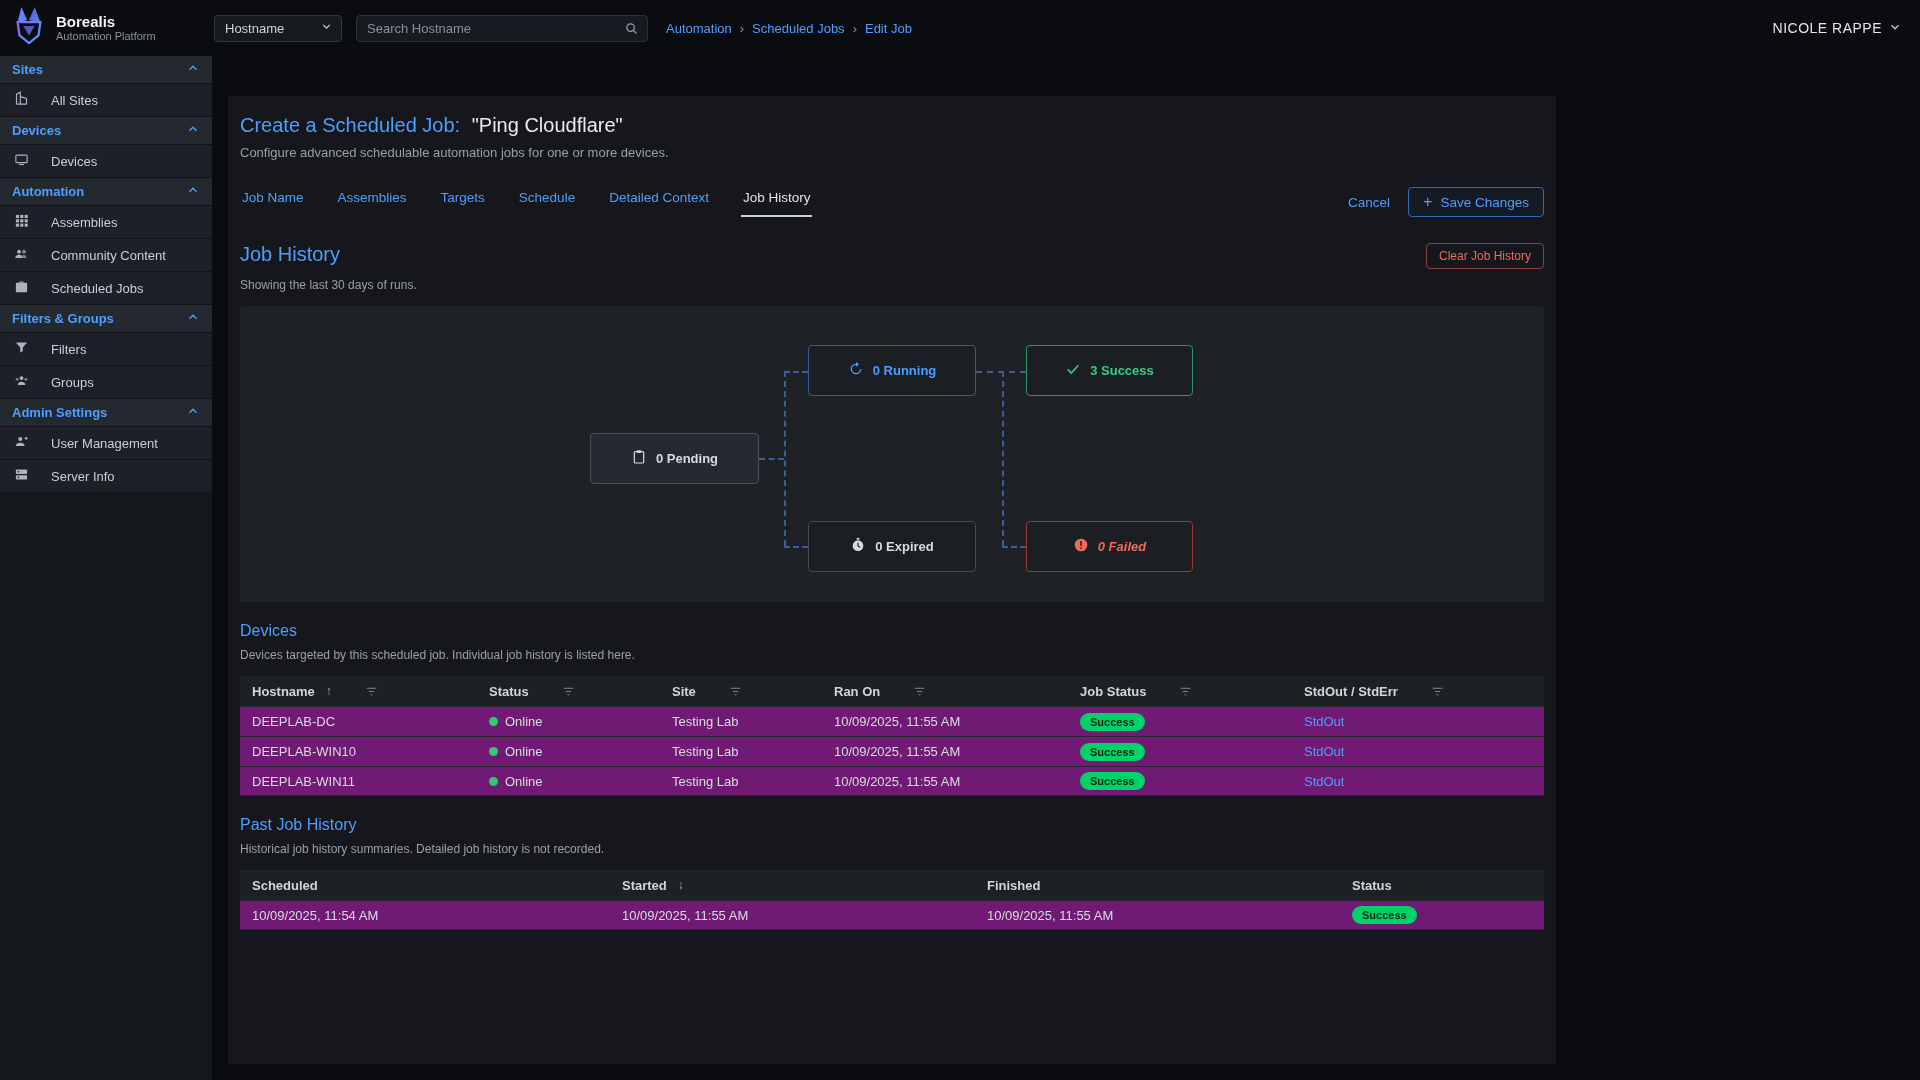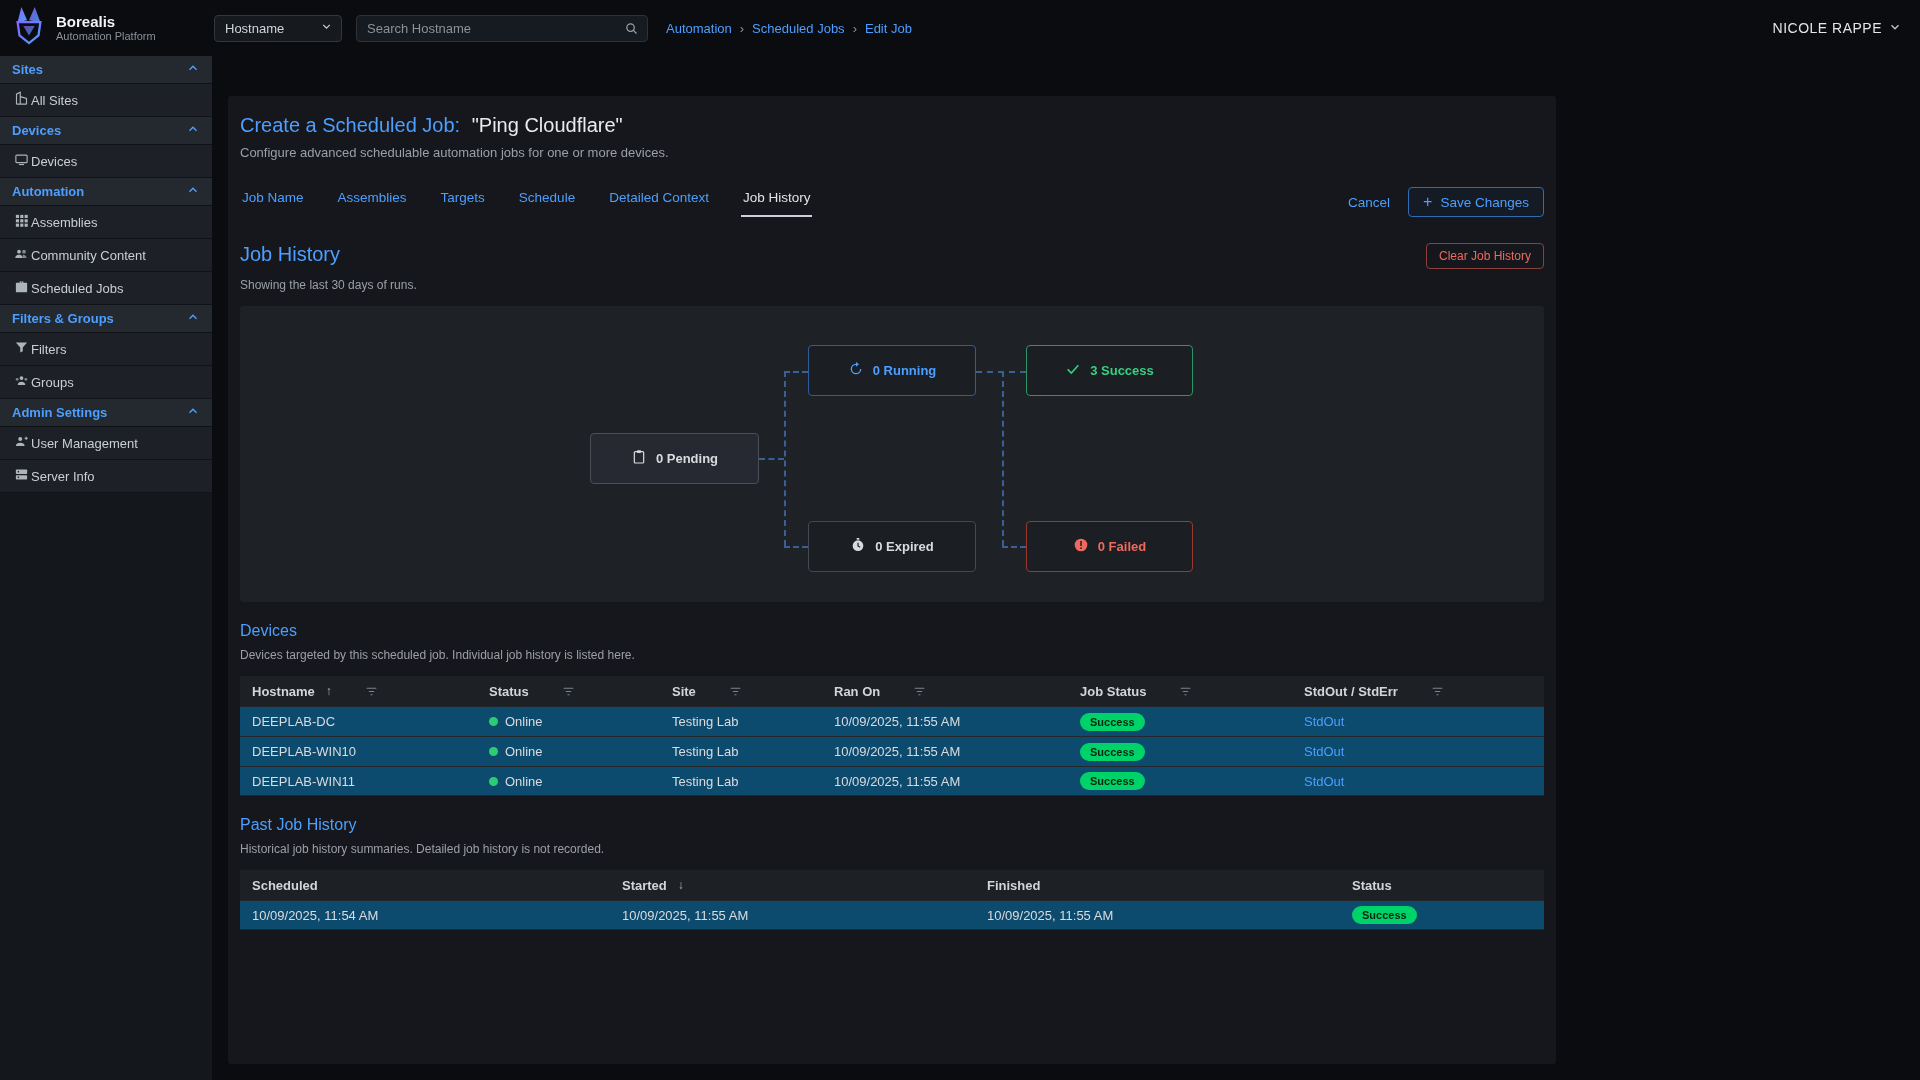--- a/index.html
+++ b/index.html
@@ -9,21 +9,21 @@
 
   
   .sidebar { width:212px; flex:0 0 212px; background:#14171c; display:flex; flex-direction:column; }
   .logo-row { height:56px; display:flex; align-items:center; gap:8px; padding:0 10px; background:#0a0c10; }
   .brand-name { font-size:15px; font-weight:bold; color:#f2f4f6; line-height:1.1; }
   .brand-sub { font-size:11px; color:#8b9199; }
   .menu { display:flex; flex-direction:column; }
   .menu-header { height:28px; background:#242930; color:#4d9fff; font-size:13px; font-weight:bold;
     display:flex; align-items:center; justify-content:space-between; padding:0 12px; border-bottom:1px solid #0e1115; cursor:pointer; }
   .menu-item { height:33px; background:#1d2127; color:#c9ced4; font-size:13px;
-    display:flex; align-items:center; gap:2px; padding:0 14px; border-bottom:1px solid #101318; cursor:pointer; }
+    display:flex; align-items:center; gap:22px; padding:0 14px; border-bottom:1px solid #101318; cursor:pointer; }
   .menu-item svg { color:#aeb4bb; flex:0 0 auto; }
   .menu-header svg { color:#4d9fff; }
 
   
   .right { flex:1; display:flex; flex-direction:column;gap:32px; }
   .topbar { height:56px; display:flex; align-items:center; padding:0 18px 0 2px; gap:14px; background:#0a0c10; }
   .host-select { width:128px; height:27px; background:#161a1f; border:1px solid #31373e; border-radius:4px;
     display:flex; align-items:center; justify-content:space-between; padding:0 8px 0 10px; font-size:13px; color:#cfd4d9; cursor:pointer; }
   .search-box { width:292px; height:27px; background:#161b21; border:1px solid #2b323a; border-radius:4px;
     display:flex; align-items:center; padding:0 8px 0 2px; }
@@ -61,32 +61,32 @@
     border-radius:4px; padding:5px 12px; cursor:pointer; font-family:inherit; }
 
   
   .flow-panel { position:relative; width:1304px; height:296px; background:#1e2126; border-radius:3px; margin-top:14px; }
   .node { position:absolute; height:51px; display:flex; align-items:center; justify-content:center; gap:9px;
     background:#1b1e23; border:1px solid #4a4f57; border-radius:4px; font-size:13px; font-weight:bold; color:#d9dcdf; }
   .node-pending { left:350px; top:127px; width:169px; background:#262931; }
   .node-running { left:568px; top:39px;  width:168px; border-color:#2e5d99; color:#4d9fff; }
   .node-success { left:786px; top:39px;  width:167px; border-color:#2b9663; color:#35d07f; }
   .node-expired { left:568px; top:215px; width:168px; border-color:#44494f; }
-  .node-failed  { left:786px; top:215px; width:167px; border-color:#9a382f; color:#ef6a5e; }
+  .node-failed  { left:786px; top:215px; width:167px; border-color:#9a382f; color:#ef6a5e;font-style:italic; }
   .conn-h { position:absolute; border-top:2px dashed #3a5f97; height:0; }
   .conn-v { position:absolute; border-left:2px dashed #3a5f97; width:0; }
 
   
   .sec-title { font-size:16px; color:#4d9fff; font-weight:500; margin-top:20px; }
   .sec-sub { font-size:12px; color:#9aa0a6; margin:8px 0 14px; }
   .tr { display:grid; align-items:center; height:30px; }
   .dev-grid { grid-template-columns:237px 183px 162px 246px 224px 1fr; }
   .past-grid { grid-template-columns:370px 365px 365px 1fr; }
   .thead { background:#1d2025; color:#d2d6da; font-size:13px; font-weight:bold; }
-  .tbody .tr { background:#0c4a6e; border-top:1px solid #24272c; font-size:13px; }
+  .tbody .tr { background:#701a75; border-top:1px solid #24272c; font-size:13px; }
   .tbody .tr:last-child { border-bottom:1px solid #24272c; }
   .cell { padding-left:12px; display:flex; align-items:center; gap:7px; }
   .sort-ind { color:#aab0b6; font-size:12px; margin-left:4px; }
   .funnel { color:#7d848c; margin-left:26px; display:inline-flex; cursor:pointer; }
   .dot { width:9px; height:9px; border-radius:50%; background:#2ecc71; display:inline-block; }
   .badge { background:#00d26a; color:#06280f; font-size:11px; font-weight:bold; padding:3px 10px; border-radius:10px; }
   .link { color:#4d9fff; cursor:pointer; text-decoration:none; }
 </style>
 </head>
 <body>

